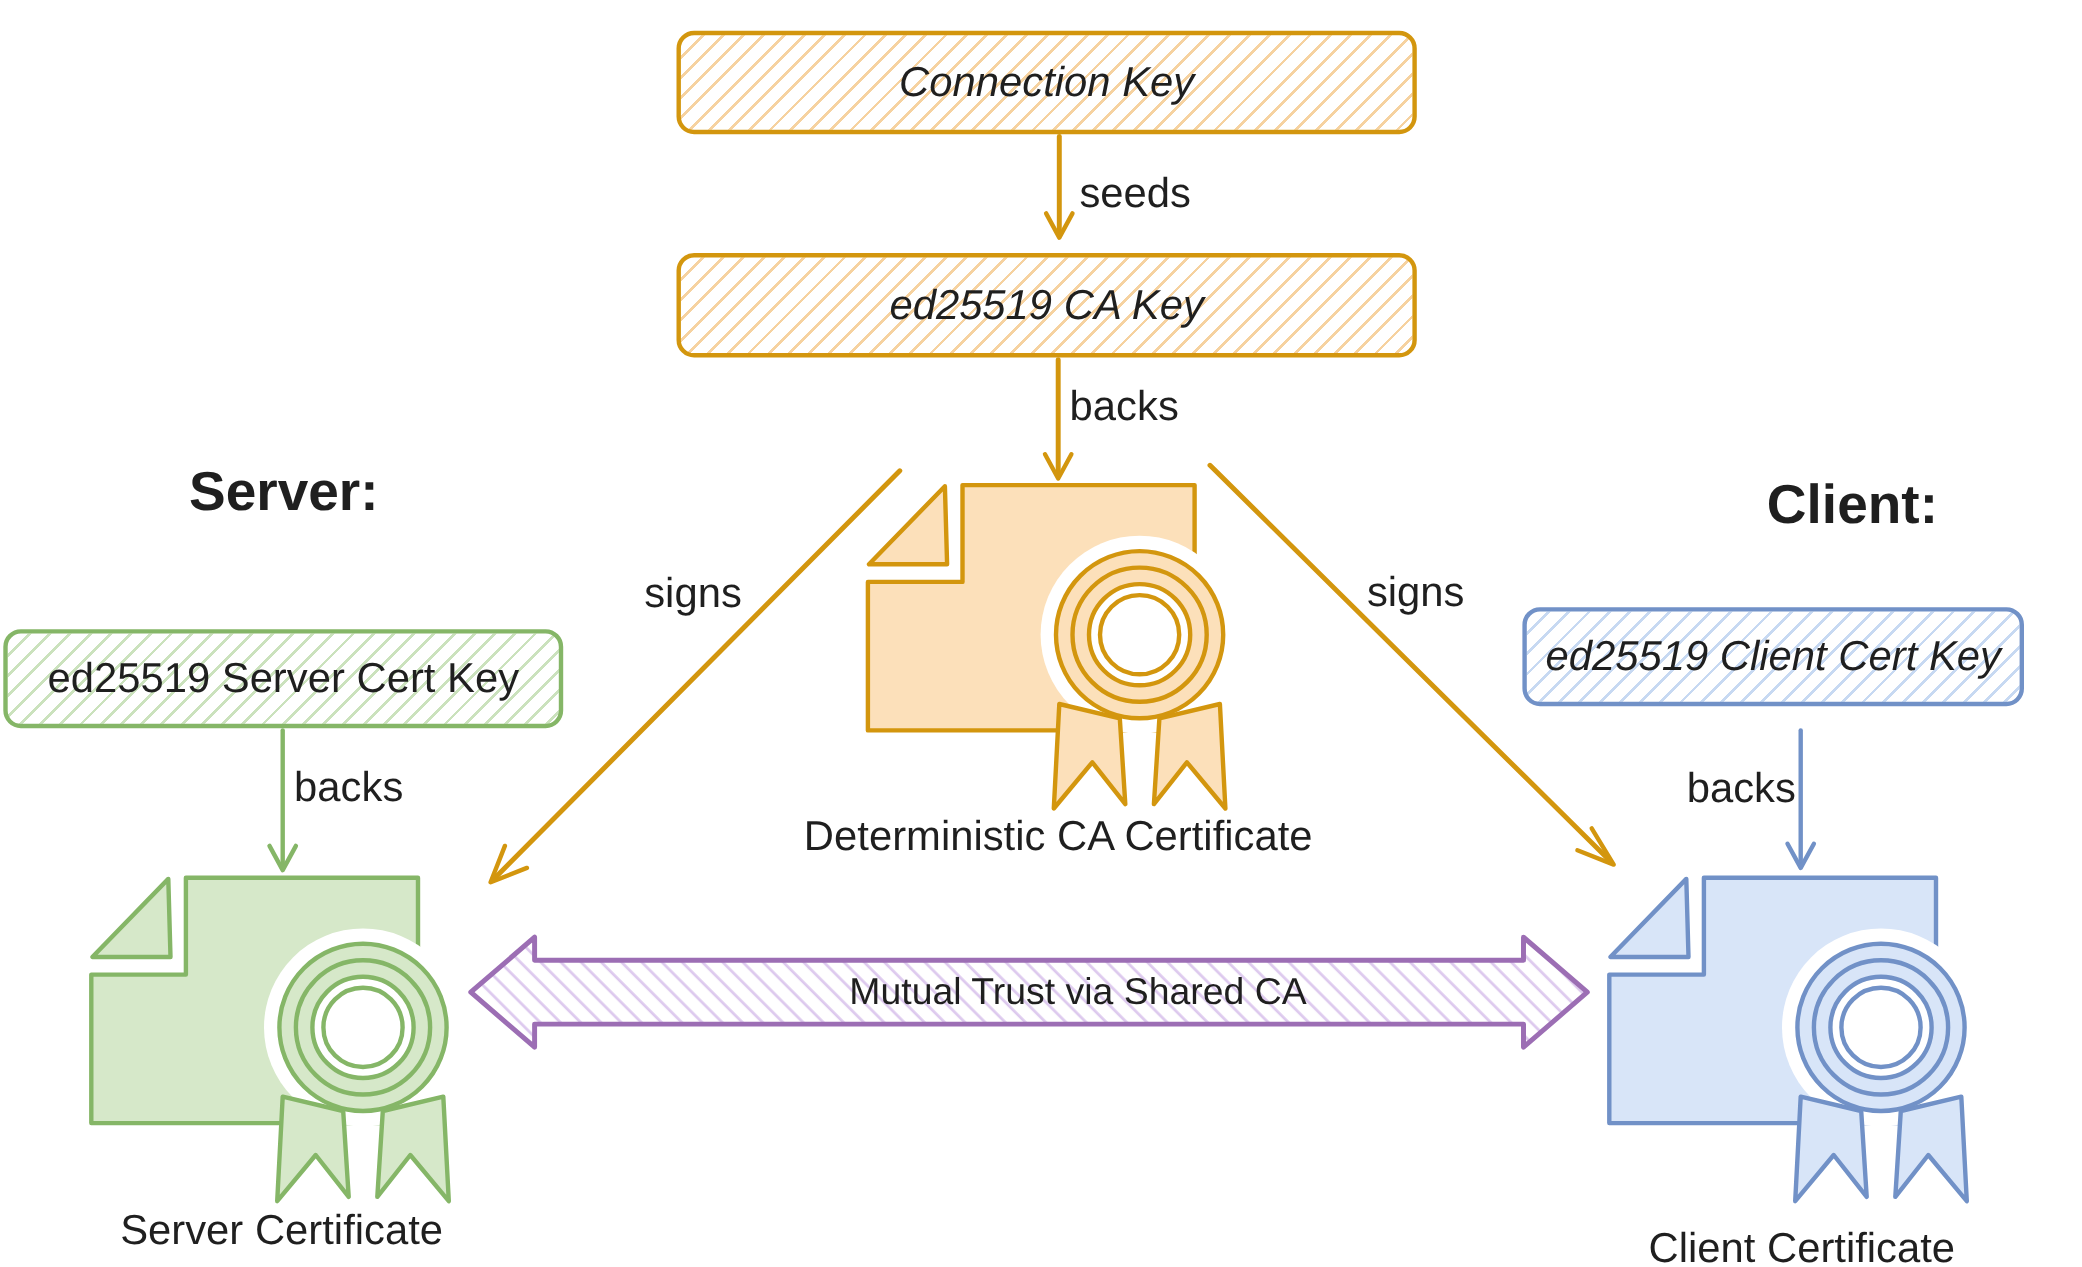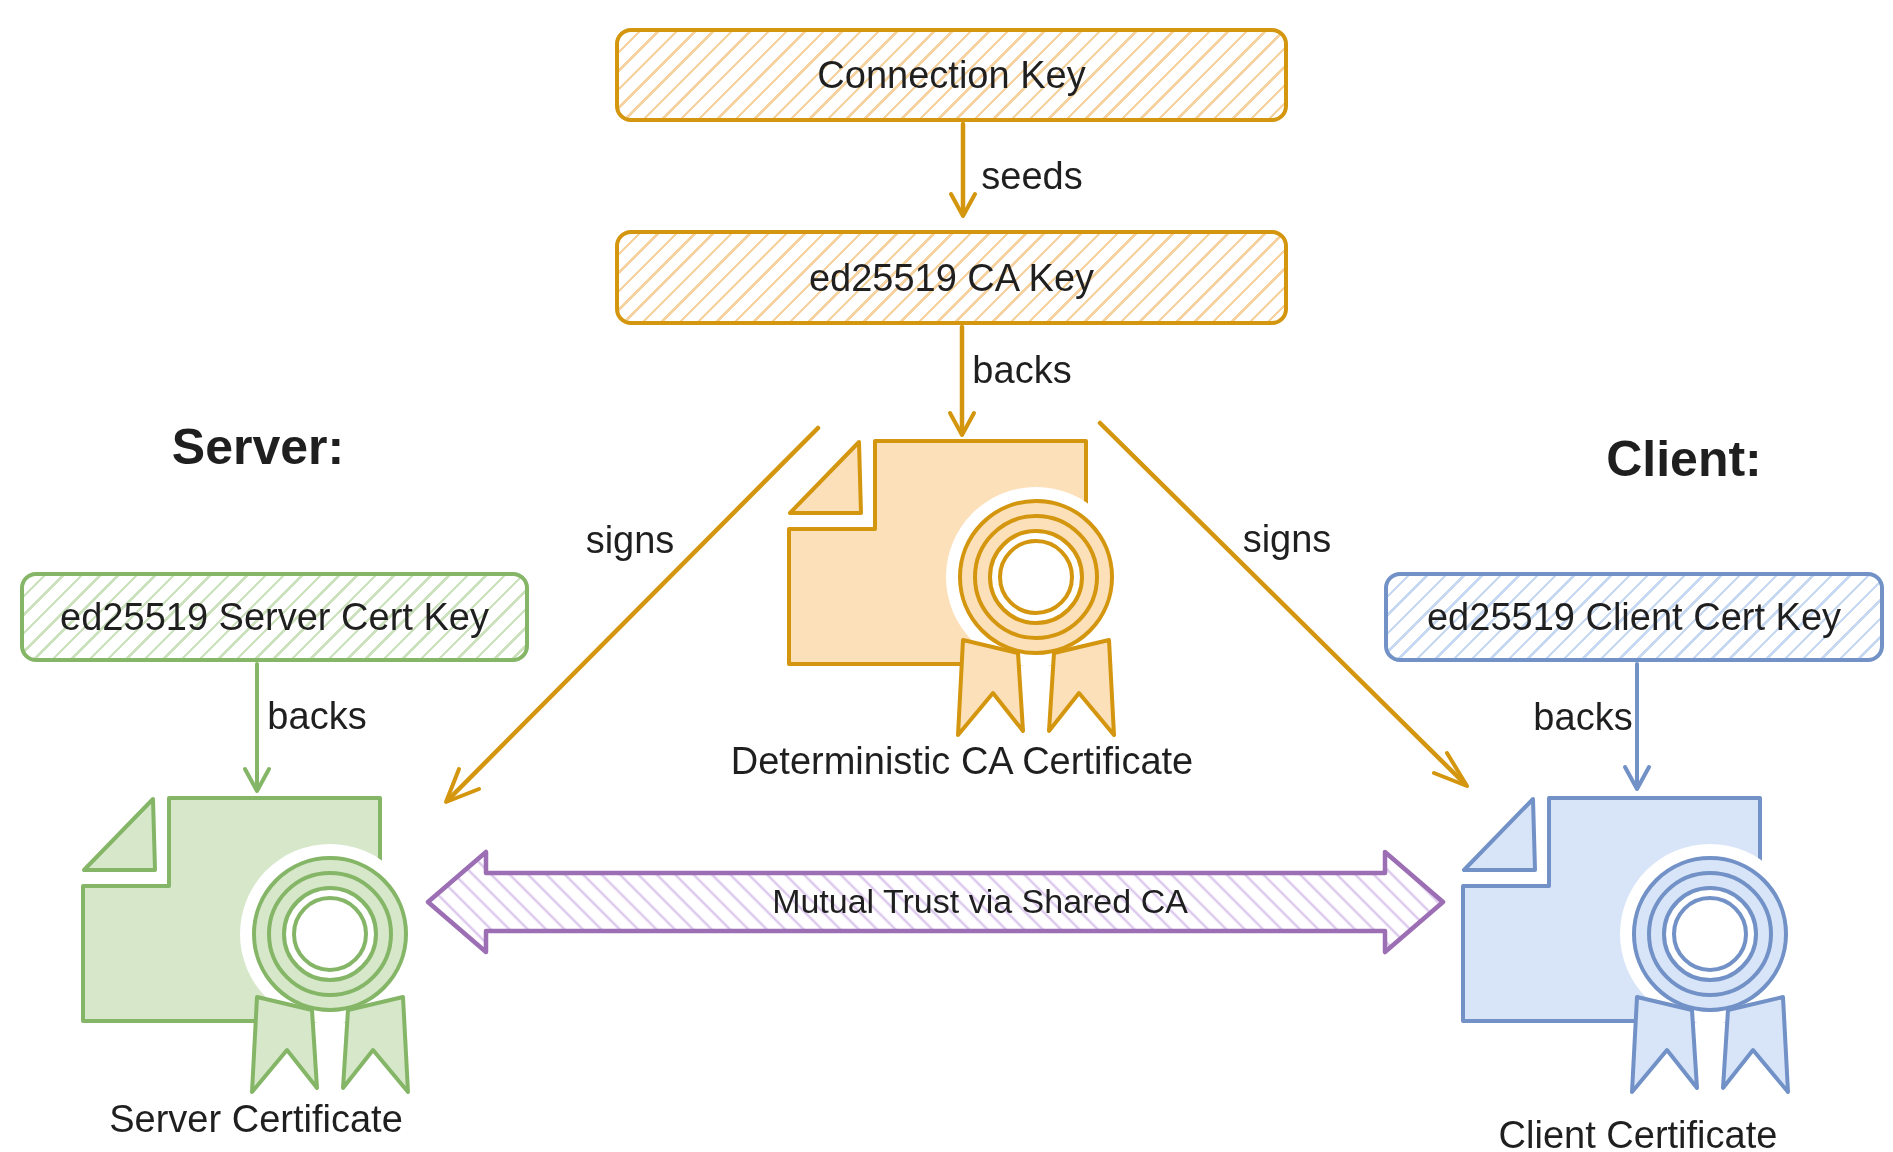--- a/index.html
+++ b/index.html
@@ -18,20 +18,21 @@
 
   
   .key-box{
     position:absolute; box-sizing:border-box; border:4px solid; border-radius:16px;
     display:flex; align-items:center; justify-content:center; background-color:#fff;
   }
   .key-box .key-label{font-size:38px; line-height:1; white-space:nowrap;}
   .key-box.orange{
     border-color:var(--orange_stroke);
     background-image:repeating-linear-gradient(135deg, var(--orange_hatch) 0 2.5px, transparent 2.5px 13px);
+    font-style:italic;
   }
   .key-box.green{
     border-color:var(--green_stroke);
     background-image:repeating-linear-gradient(135deg, var(--green_hatch) 0 2.5px, transparent 2.5px 13px);
   }
   .key-box.blue{
     border-color:var(--blue_stroke);
     background-image:repeating-linear-gradient(135deg, var(--blue_hatch) 0 2.5px, transparent 2.5px 13px);
   }
 
@@ -117,25 +118,25 @@
   </svg>
 
   <div class="key-box orange" style="left:615px;top:28px;width:673px;height:94px;">
     <span class="key-label">Connection Key</span>
   </div>
 
   <div class="key-box orange" style="left:615px;top:230px;width:673px;height:95px;align-items:center;">
     <span class="key-label">ed25519 CA Key</span>
   </div>
 
-  <div class="key-box green" style="left:20px;top:572px;width:509px;height:90px;">
+  <div class="key-box green" style="left:3px;top:572px;width:509px;height:90px;">
     <span class="key-label">ed25519 Server Cert Key</span>
   </div>
 
-  <div class="key-box blue" style="left:1384px;top:572px;width:500px;height:90px;">
+  <div class="key-box blue" style="left:1384px;top:552px;width:456px;height:90px;font-style:italic;">
     <span class="key-label">ed25519 Client Cert Key</span>
   </div>
 
   <div class="lbl heading" style="left:258px;top:447px;">Server:</div>
   <div class="lbl heading" style="left:1684px;top:447px;margin-top:12px;">Client:</div>
 
   <div class="lbl" style="left:1032px;top:177px;">seeds</div>
   <div class="lbl" style="left:1022px;top:371px;">backs</div>
   <div class="lbl" style="left:630px;top:541px;">signs</div>
   <div class="lbl" style="left:1287px;top:540px;">signs</div>

